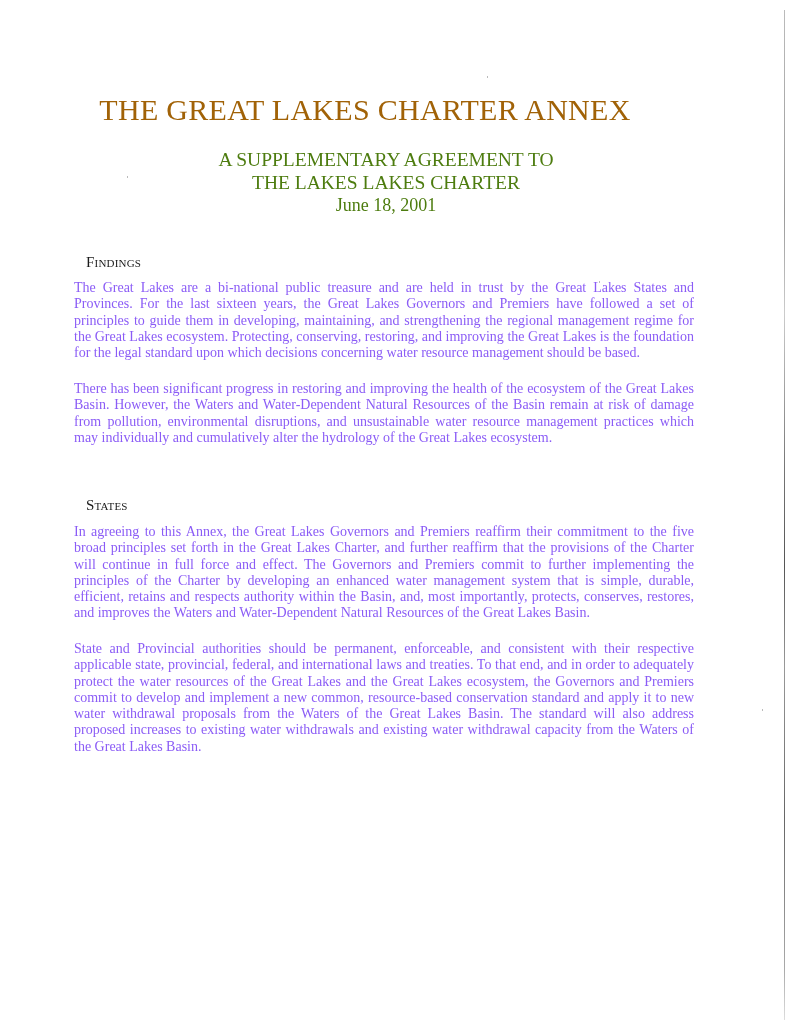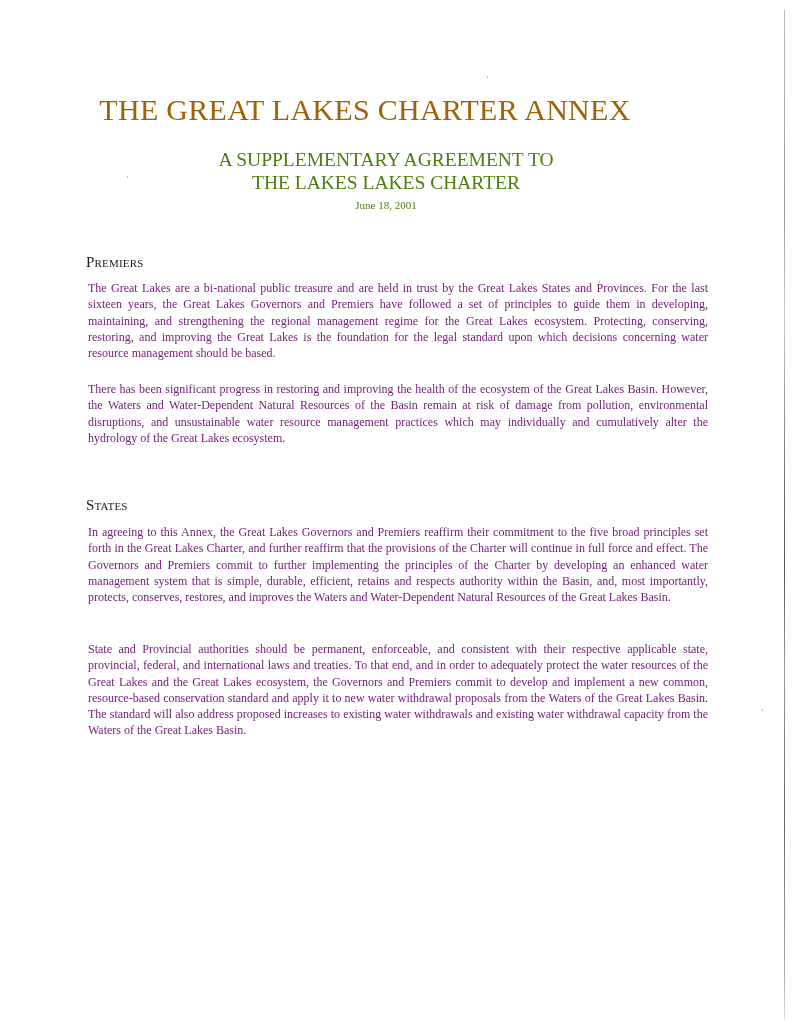--- a/index.html
+++ b/index.html
@@ -13,46 +13,46 @@
     }
     .speck { position: absolute; width: 1px; height: 2px; background: #bbb; }
     .title {
       position: absolute; left: 0; width: 730px; top: 93px; text-align: center;
       font-size: 30px; letter-spacing: 0.3px; color: #a16207;
     }
     .subtitle {
       position: absolute; left: 0; width: 772px; top: 148px; text-align: center;
       font-size: 19.5px; line-height: 23px; color: #4d7c0f;
     }
-    .date { font-size: 11px; }
+    .date { font-size: 18px; }
     .heading {
       position: absolute; left: 86px; font-size: 15px; font-variant: small-caps;
       letter-spacing: 0.2px; color: #1a1a1a;
     }
     .para {
-      position: absolute; left: 88px; width: 620px; margin: 0;
-      font-size: 12px; line-height: 16.3px; text-align: justify; color: #701a75;
+      position: absolute; left: 74px; width: 620px; margin: 0;
+      font-size: 14px; line-height: 16.3px; text-align: justify; color: #8b5cf6;
     }
   </style>
 </head>
 <body>
 
 <div class="scan-edge"></div>
 <div class="speck" style="left:487px;top:76px;"></div>
 <div class="speck" style="left:127px;top:176px;"></div>
 <div class="speck" style="left:599px;top:281px;"></div>
 <div class="speck" style="left:762px;top:709px;"></div>
 
 <div class="title">THE GREAT LAKES CHARTER ANNEX</div>
 
 <div class="subtitle">
   <div>A SUPPLEMENTARY AGREEMENT TO</div>
   <div>THE LAKES LAKES CHARTER</div>
   <div class="date">June 18, 2001</div>
 </div>
 
-<div class="heading" style="top:254px;">Premiers</div>
+<div class="heading" style="top:254px;">Findings</div>
 <p class="para" style="top:280px;">The Great Lakes are a bi-national public treasure and are held in trust by the Great Lakes States and Provinces.  For the last sixteen years, the Great Lakes Governors and Premiers have followed a set of principles to guide them in developing, maintaining, and strengthening the regional management regime for the Great Lakes ecosystem.  Protecting, conserving, restoring, and improving the Great Lakes is the foundation for the legal standard upon which decisions concerning water resource management should be based.</p>
 <p class="para" style="top:381px;">There has been significant progress in restoring and improving the health of the ecosystem of the Great Lakes Basin.  However, the Waters and Water-Dependent Natural Resources of the Basin remain at risk of damage from pollution, environmental disruptions, and unsustainable water resource management practices which may individually and cumulatively alter the hydrology of the Great Lakes ecosystem.</p>
 
 <div class="heading" style="top:497px;">States</div>
 <p class="para" style="top:524px;">In agreeing to this Annex, the Great Lakes Governors and Premiers reaffirm their commitment to the five broad principles set forth in the Great Lakes Charter, and further reaffirm that the provisions of the Charter will continue in full force and effect.  The Governors and Premiers commit to further implementing the principles of the Charter by developing an enhanced water management system that is simple, durable, efficient, retains and respects authority within the Basin, and, most importantly, protects, conserves, restores, and improves the Waters and Water-Dependent Natural Resources of the Great Lakes Basin.</p>
 <p class="para" style="top:641px;">State and Provincial authorities should be permanent, enforceable, and consistent with their respective applicable state, provincial, federal, and international laws and treaties.  To that end, and in order to adequately protect the water resources of the Great Lakes and the Great Lakes ecosystem, the Governors and Premiers commit to develop and implement a new common, resource-based conservation standard and apply it to new water withdrawal proposals from the Waters of the Great Lakes Basin.  The standard will also address proposed increases to existing water withdrawals and existing water withdrawal capacity from the Waters of the Great Lakes Basin.</p>
 
 </body></html>

